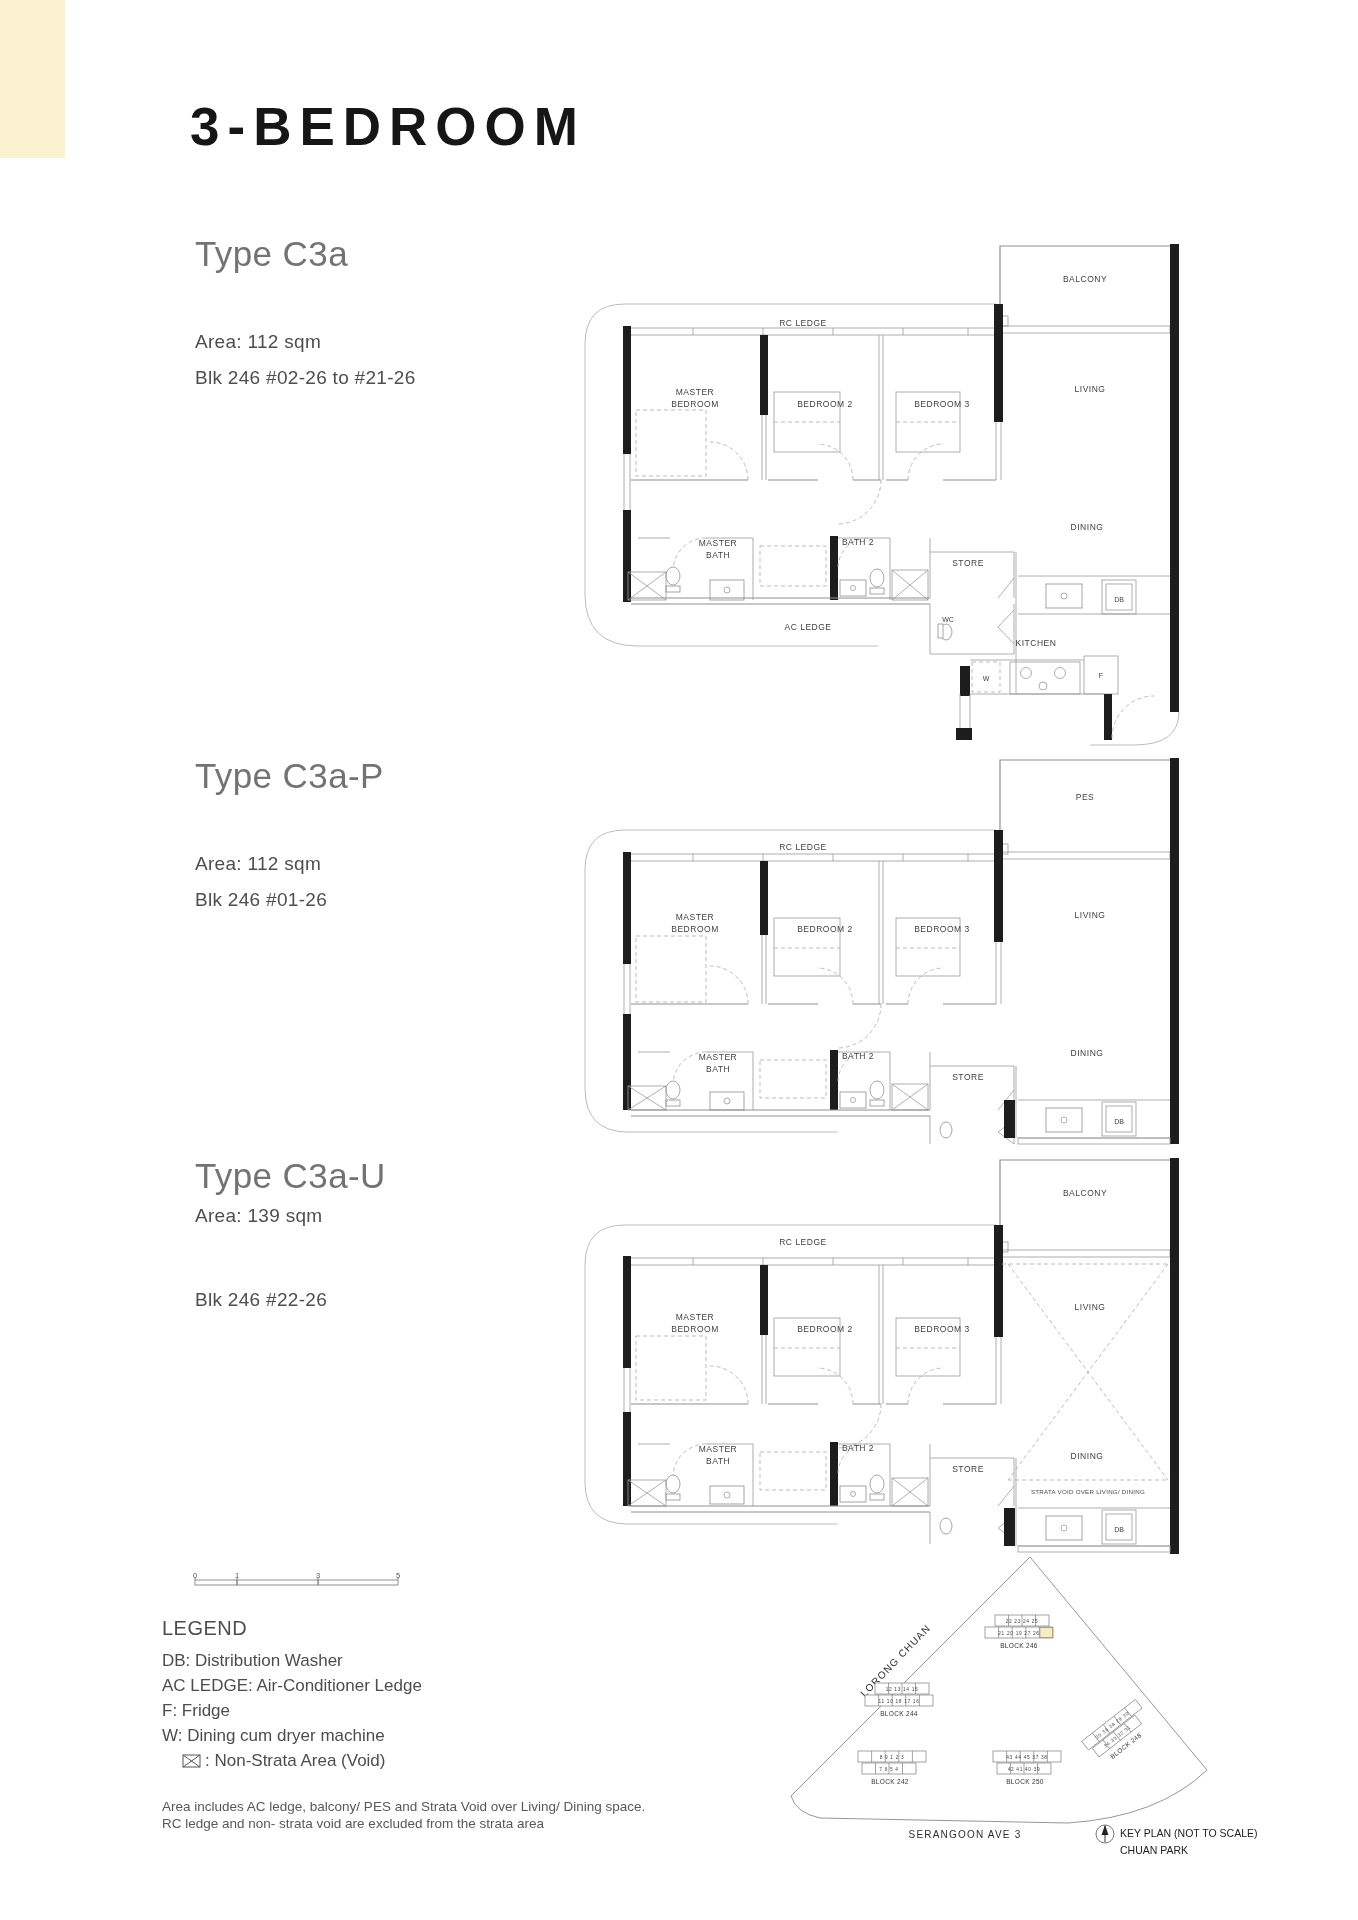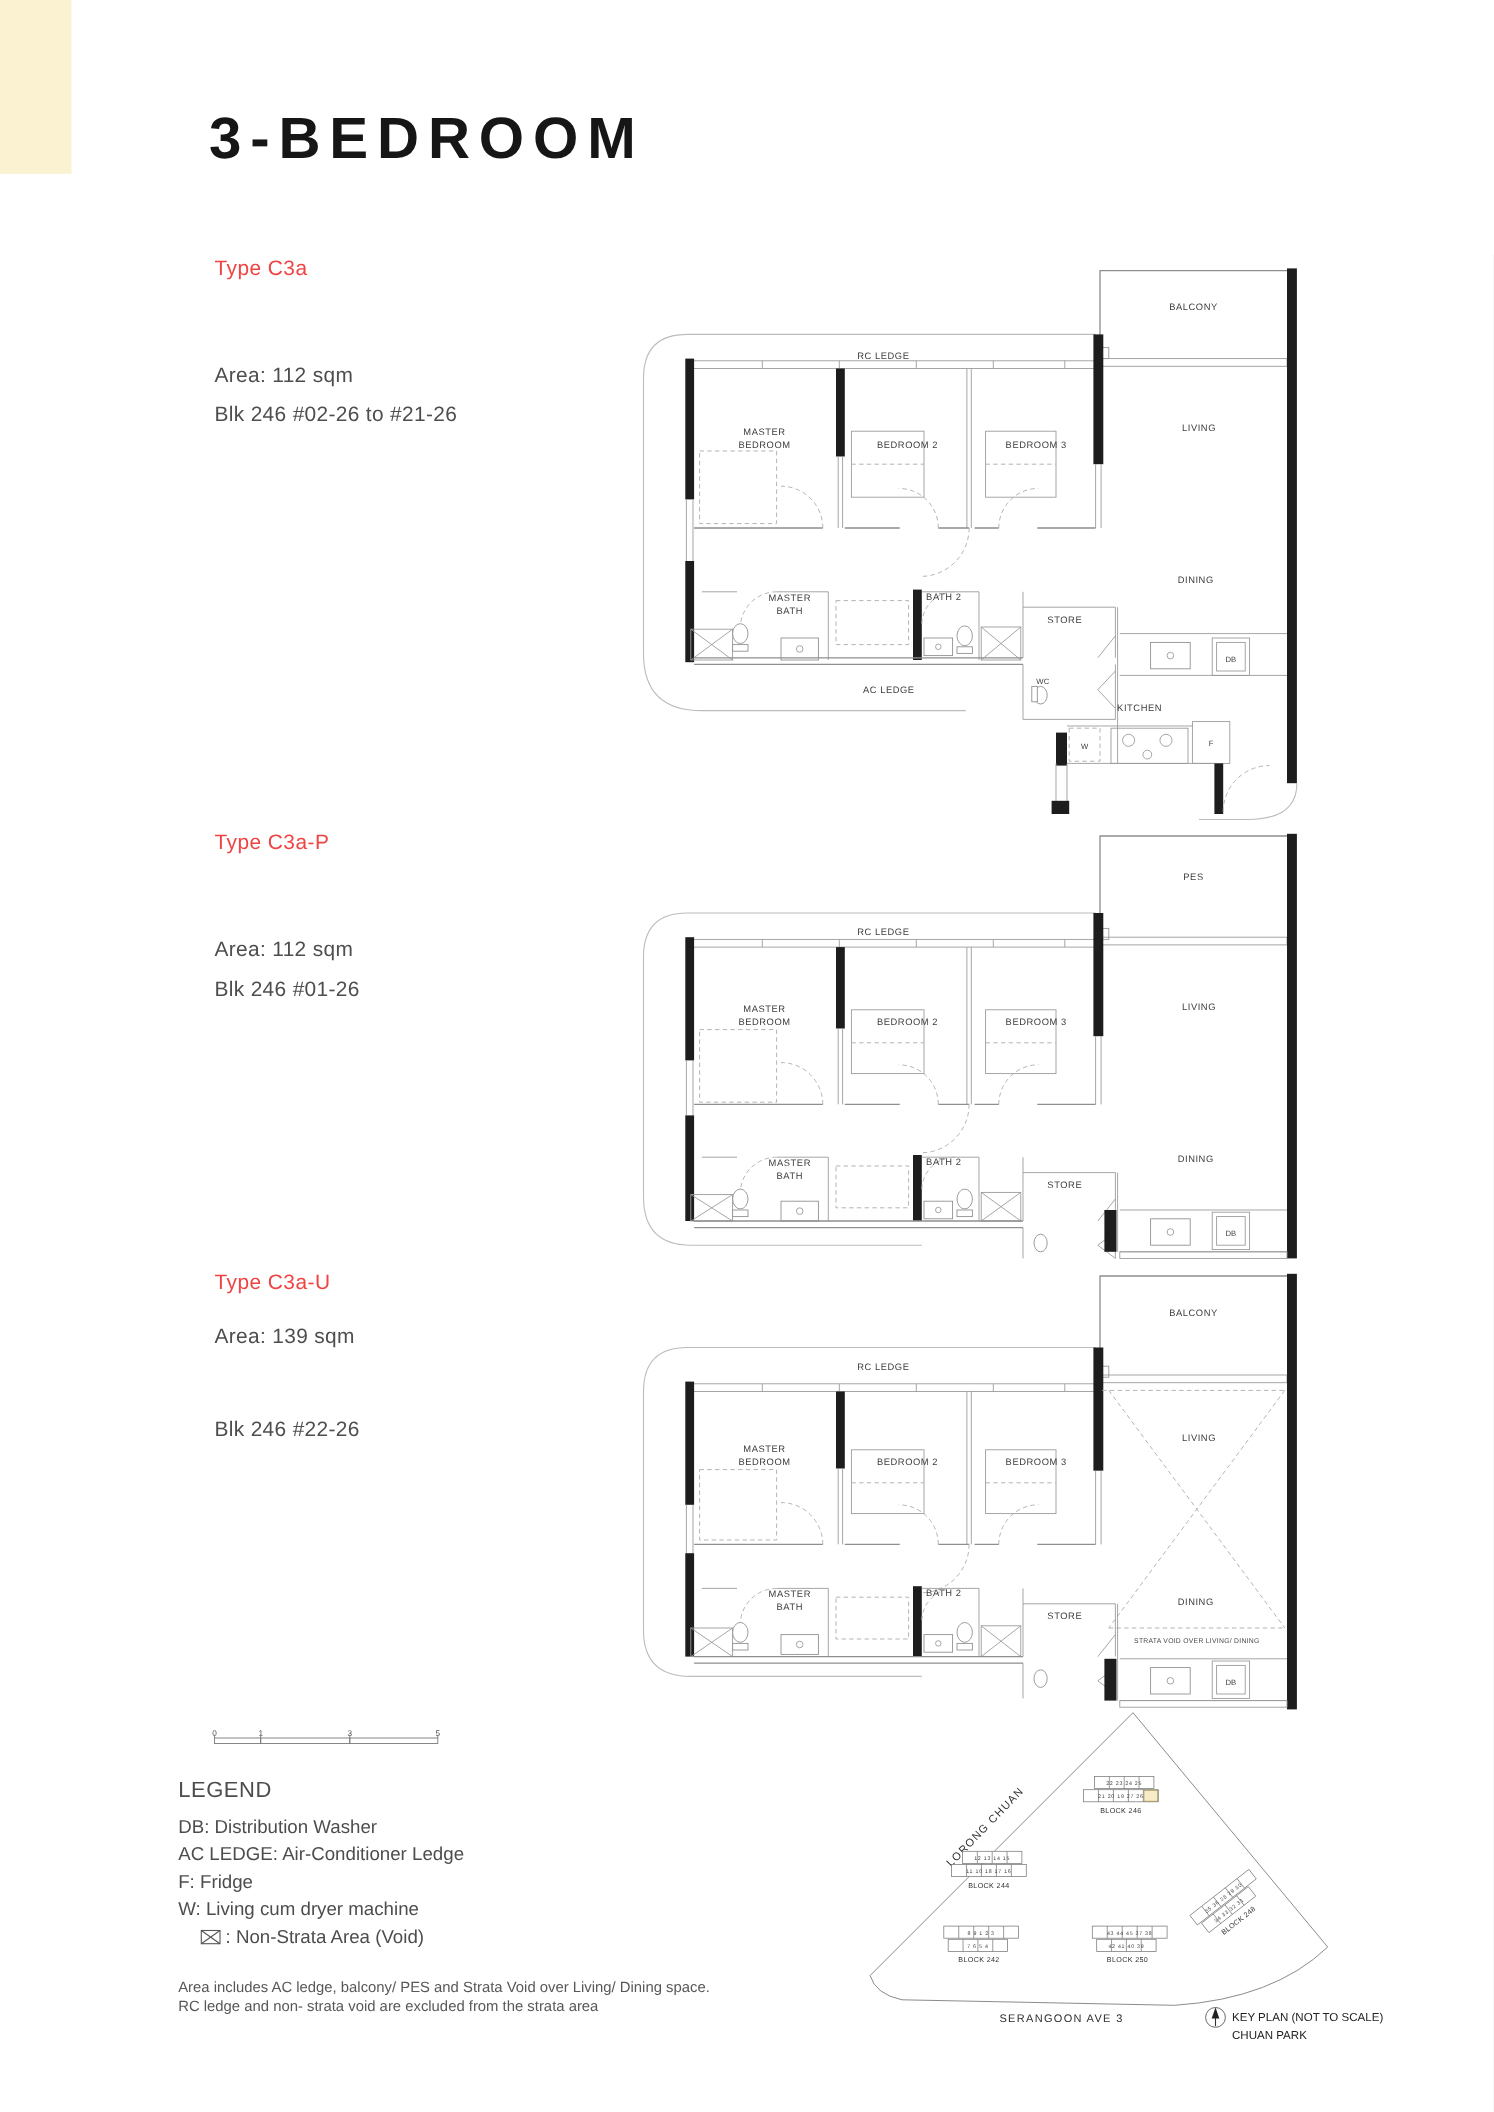--- a/index.html
+++ b/index.html
@@ -1,20 +1,20 @@
 <!DOCTYPE html>
 <html><head>
 <meta charset="utf-8">
 <style>
   html,body{margin:0;padding:0;background:#e8e8e8;}
   .page{position:relative;width:1358px;height:1920px;background:#ffffff;overflow:hidden;
         font-family:"Liberation Sans",sans-serif;color:#4a4a4a;}
   .abs{position:absolute;}
   .page-title{font-size:53px;letter-spacing:8px;color:#161616;font-weight:700;text-align:right;}
-  .unit-type{font-size:19px;color:#ef4444;letter-spacing:.4px;}
+  .unit-type{font-size:35px;color:#737373;letter-spacing:.4px;}
   .unit-meta{font-size:19px;color:#4e4e4e;letter-spacing:.3px;margin-top:48px;}
   .legend{font-size:17px;color:#4d4d4d;line-height:25px;}
   .legend .legend-title{font-size:20px;margin-bottom:7px;letter-spacing:.5px;}
   .legend-void{display:flex;align-items:center;gap:4px;margin-left:20px;}
   .footnote{font-size:13.5px;color:#585858;line-height:17px;}
   
   svg{overflow:visible;}
   .w   {stroke:#8f8f8f;stroke-width:1.2;fill:none;}
   .w2  {stroke:#9a9a9a;stroke-width:.8;fill:none;}
   .lot {stroke:#bcbcbc;stroke-width:1;fill:none;}
@@ -403,21 +403,21 @@
         <rect x="125" y="10" width="80" height="5"></rect>
       <path d="M2,7 V10 M44,7 V10 M125,7 V10 M205,7 V10"></path>
     </g>
   </svg>
 
   <div class="abs legend" style="left:162px;top:1616px">
     <div class="legend-title">LEGEND</div>
     <div>DB: Distribution Washer</div>
     <div>AC LEDGE: Air-Conditioner Ledge</div>
     <div>F: Fridge</div>
-    <div>W: Living cum dryer machine</div>
+    <div>W: Dining cum dryer machine</div>
     <div class="legend-void">
       <svg width="19" height="14">
         <rect x="1" y="1" width="17" height="12" fill="none" stroke="#555" stroke-width="1"></rect>
         <path d="M1,1 L18,13 M18,1 L1,13" stroke="#555" stroke-width="1" fill="none"></path>
       </svg>
       <span>: Non-Strata Area (Void)</span>
     </div>
   </div>
 
   <div class="abs footnote" style="left:162px;top:1798px">

